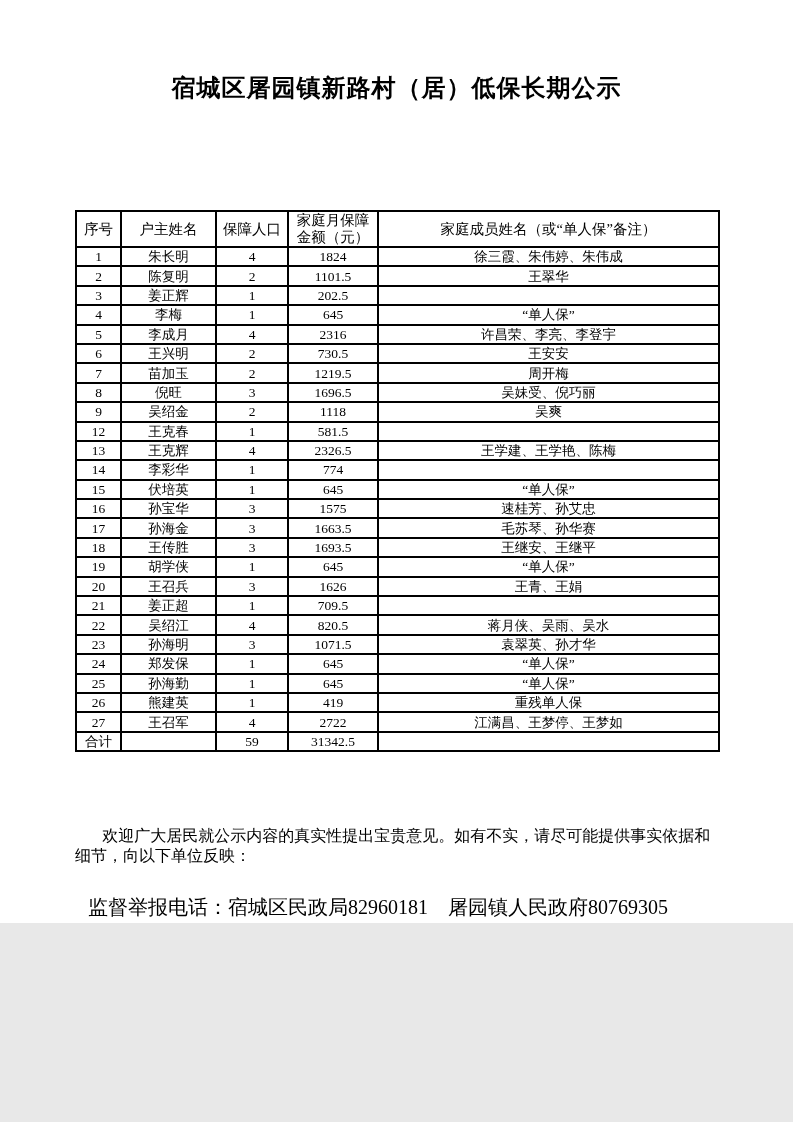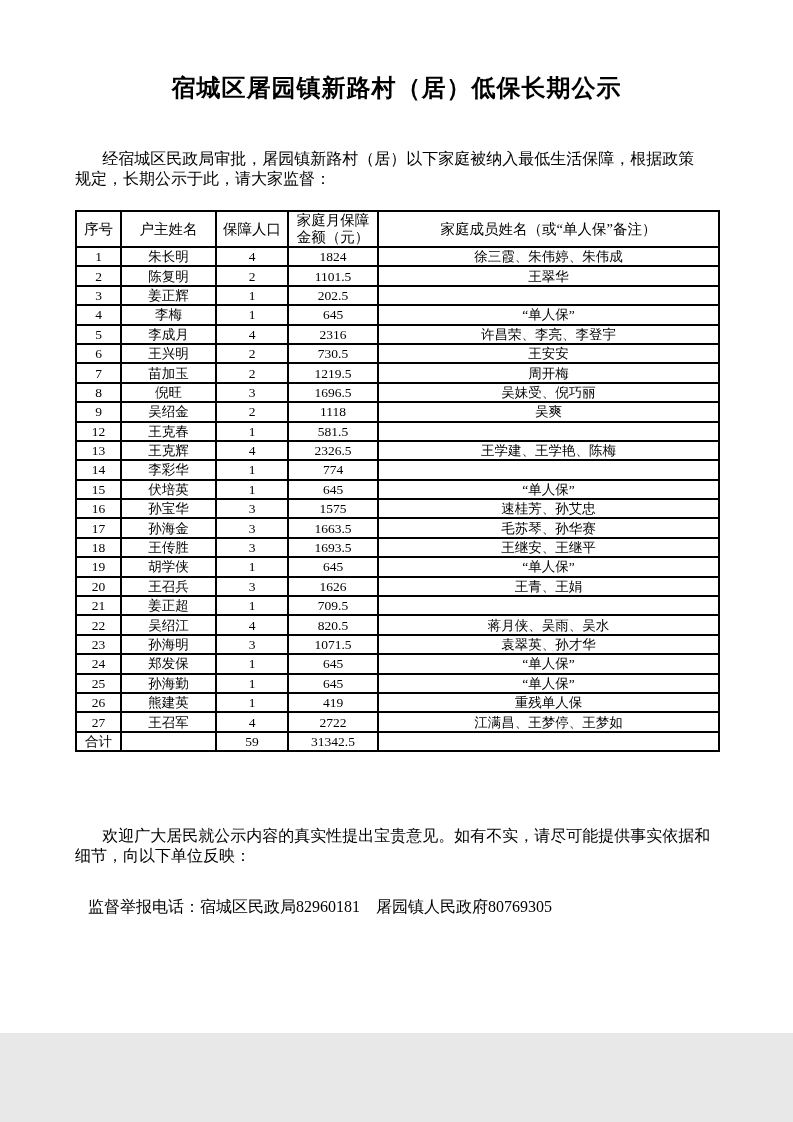--- a/index.html
+++ b/index.html
@@ -1,18 +1,18 @@
 <!DOCTYPE html>
 <html lang="zh"><head>
 <meta charset="utf-8">
 <style>
   html,body{margin:0;padding:0;background:#e8e8e8;}
   .page{
     position:relative;
-    width:793px;height:1033px;
+    width:793px;height:923px;
     margin:0 auto;
     background:#ffffff;
     font-family:"Liberation Serif","DejaVu Serif",serif;
     color:#000;
     overflow:hidden;
   }
   .doc-title{
     position:absolute;
     top:72px;left:0;
     width:793px;
@@ -30,21 +30,21 @@
     line-height:20px;
     white-space:pre-line;
     text-indent:1.7em;
   }
   .intro{top:149px;}
   .outro{top:826px;}
   .hotline{
     position:absolute;
     left:88px;
     top:897px;
-    font-size:16px;
+    font-size:20px;
     line-height:20px;
     white-space:pre-wrap;
   }
   table.roster{
     position:absolute;
     top:210px;left:75px;
     width:643px;
     border-collapse:collapse;
     table-layout:fixed;
     border-radius:32px;
@@ -75,22 +75,20 @@
   col.c3{width:90px;}
   col.c4{width:341px;}
 </style>
 </head>
 <body>
 
 <div class="page">
 
   <div class="doc-title">宿城区屠园镇新路村（居）低保长期公示</div>
 
-  <div class="para intro">经宿城区民政局审批，屠园镇新路村（居）以下家庭被纳入最低生活保障，根据政策
-规定，长期公示于此，请大家监督：</div>
 
   <table class="roster">
     <colgroup>
       <col class="c0">
         <col class="c1">
         <col class="c2">
         <col class="c3">
         <col class="c4">
     </colgroup>
     <thead>

